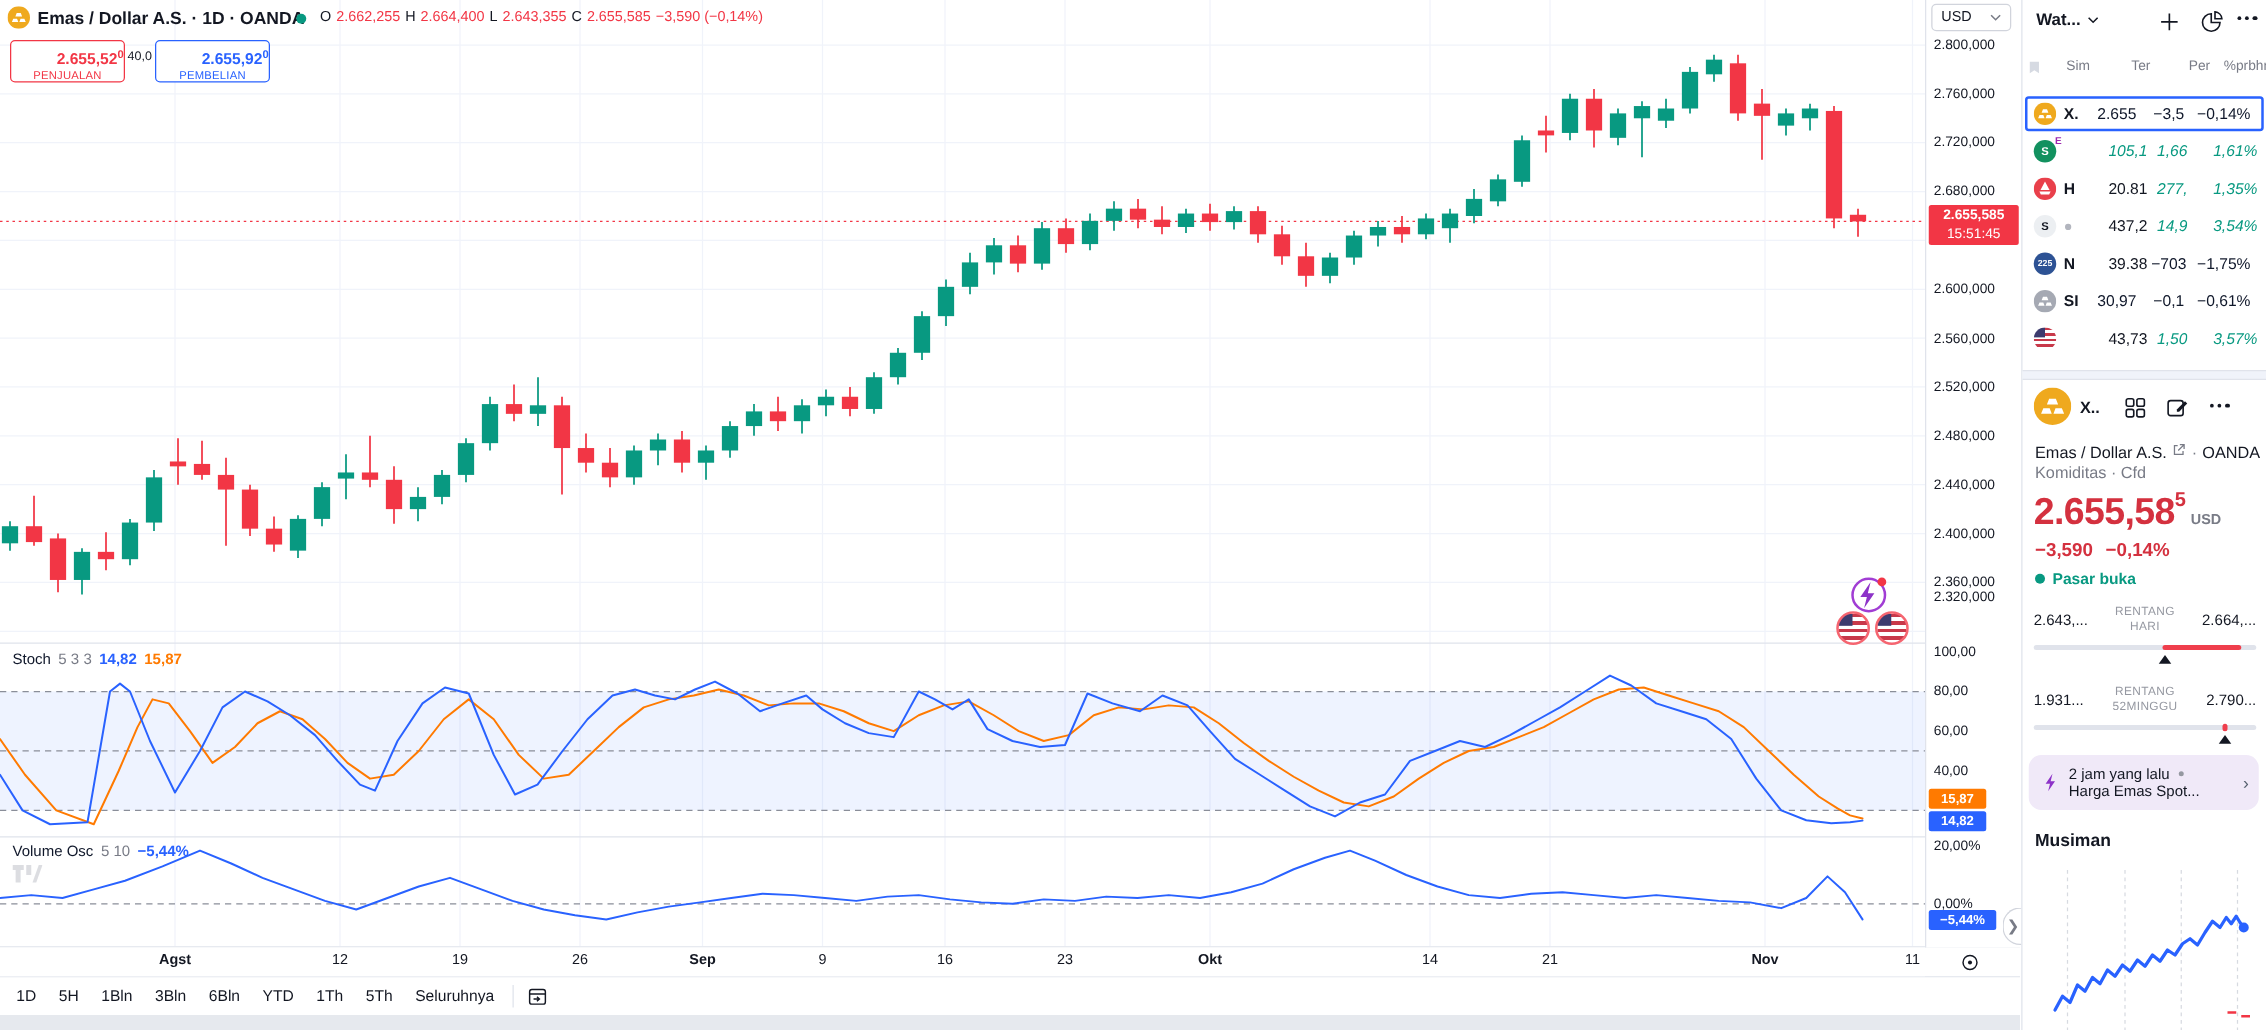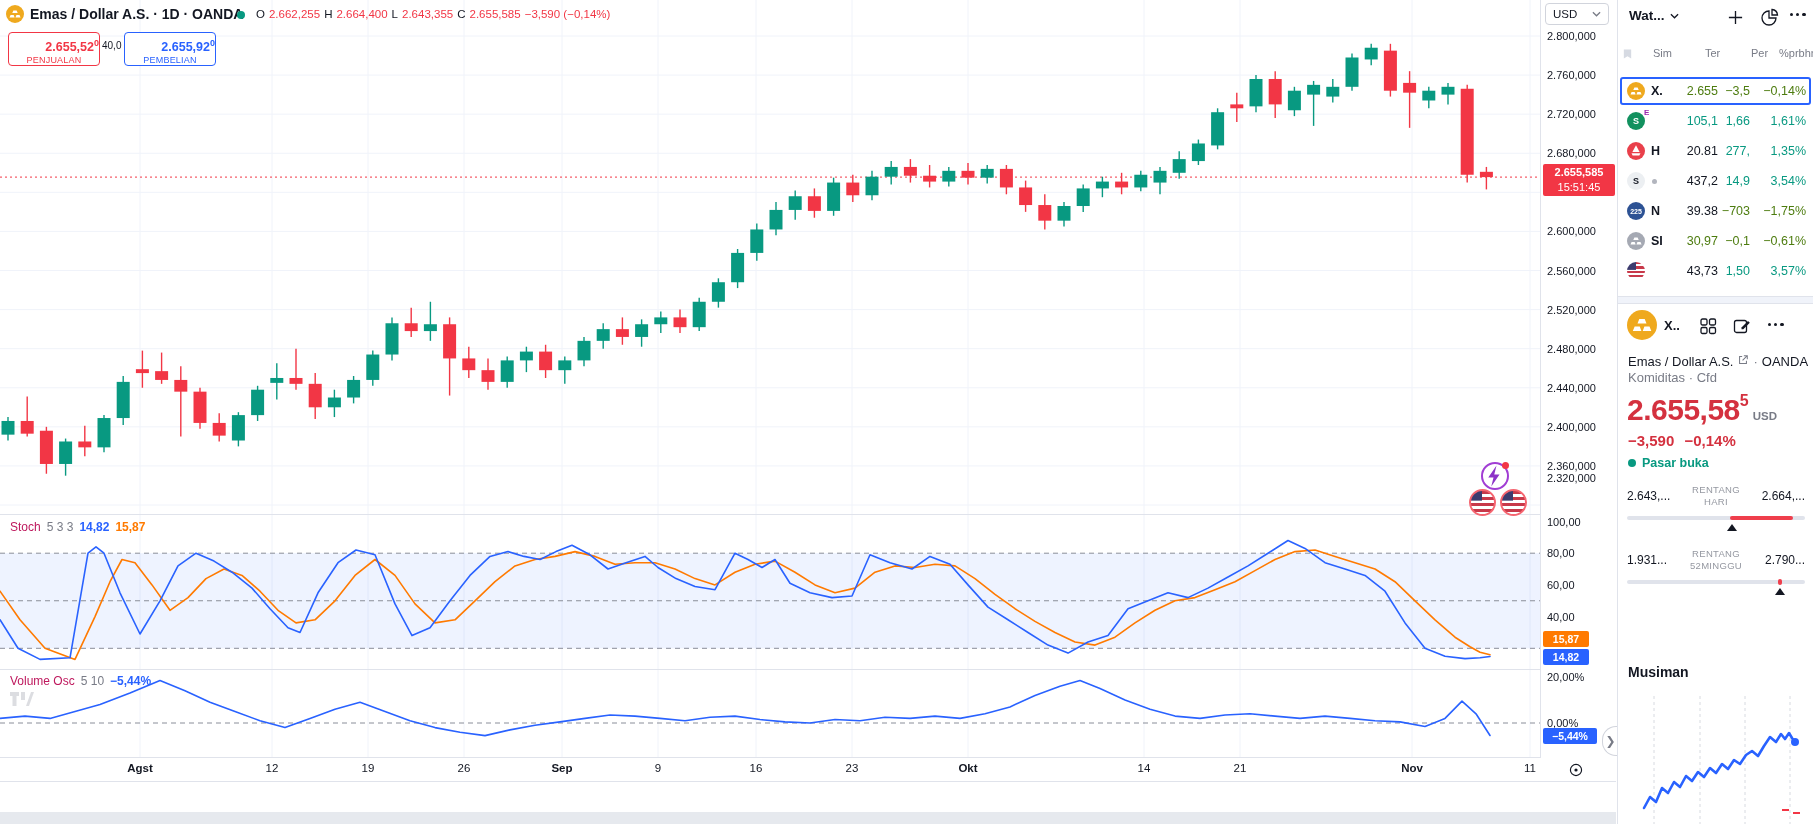--- a/index.html
+++ b/index.html
@@ -26,41 +26,41 @@
   .usd-box{position:absolute;left:4px;top:3px;width:64px;height:22px;border:1px solid #d1d4dc;border-radius:4px;
            display:flex;align-items:center;justify-content:space-between;padding:0 7px;box-sizing:border-box;
            font-size:11.5px;color:#131722;cursor:pointer;background:#fff;}
   .price-tag{position:absolute;left:2px;width:72px;background:#f23645;color:#fff;border-radius:2px;
              text-align:center;font-size:11px;font-weight:700;line-height:15px;padding:1px 0;}
   .ind-tag{position:absolute;left:2px;width:46px;color:#fff;border-radius:2px;text-align:center;
            font-size:10.5px;font-weight:700;line-height:16px;}
   .sep-h{position:absolute;left:0;width:1616px;height:1px;background:#e0e3eb;}
   
   .legend{position:absolute;display:flex;gap:6px;font-size:12px;align-items:baseline;white-space:nowrap;}
-  .legend .t{color:#be185d;}
+  .legend .t{color:#0f172a;}
   .legend .g{color:#787b86;}
   
   .ttick{position:absolute;top:762px;font-size:11.5px;color:#131722;transform:translateX(-50%);}
   .ttick.major{font-weight:700;}
   .toolbar{position:absolute;left:0;top:782px;width:1616px;height:30px;background:#fff;display:flex;align-items:center;}
   .range-item{font-size:12.5px;color:#131722;padding:4px 9px;border-radius:4px;cursor:pointer;}
   .tb-div{width:1px;height:18px;background:#e0e3eb;margin:0 6px;}
   .clock{position:absolute;right:14px;top:788px;font-size:12.5px;color:#131722;}
   .strip{position:absolute;left:0;top:812px;width:1616px;height:12px;background:#e6e9ee;}
   
   .sidebar{position:absolute;left:1617px;top:0;width:196px;height:824px;background:#fff;border-left:1px solid #e0e3eb;}
   .wl-title{font-size:13.5px;font-weight:700;color:#131722;}
   .wl-colhead{position:absolute;font-size:11px;color:#787b86;}
   .wl-row{position:absolute;left:0;width:196px;height:30px;cursor:pointer;}
   .wl-row .sym{position:absolute;left:33px;top:8px;font-size:12.5px;font-weight:600;color:#131722;}
   .wl-cell{position:absolute;top:8px;font-size:12.5px;text-align:right;white-space:nowrap;overflow:hidden;}
   .c-last{left:51px;width:49px;}
   .c-chg{left:102px;width:30px;}
   .c-pct{left:134px;width:54px;}
-  .up{color:#089981;} .down{color:#4d7c0f;} .neu{color:#131722;}
+  .up{color:#089981;font-style:italic;} .down{color:#0f172a;text-align:center;} .neu{color:#131722;}
   .ticon{position:absolute;left:9px;top:6px;width:18px;height:18px;border-radius:50%;
          display:flex;align-items:center;justify-content:center;font-weight:700;color:#fff;font-size:9px;}
   .sel-box{position:absolute;left:2px;width:191px;height:28px;border:2px solid #2962ff;border-radius:3px;
            box-sizing:border-box;pointer-events:none;}
   .us-flag{background:linear-gradient(#3c3b6e,#3c3b6e) left top/50% 44% no-repeat,
            repeating-linear-gradient(180deg,#c8394a 0 2.2px,#fff 2.2px 4.4px);}
   .us-flag-lg{background:linear-gradient(#3c3b6e,#3c3b6e) left top/48% 42% no-repeat,
            repeating-linear-gradient(180deg,#c8394a 0 3px,#fff 3px 6px);}
   
   .d-title{font-size:13px;color:#131722;white-space:nowrap;}
@@ -413,20 +413,42 @@
       <div class="ttick major" style="left:1412px">Nov</div>
       <div class="ttick" style="left:1530px">11</div>
     </div>
   <div class="abs icon-btn" style="left:1566px;top:760px;width:20px;height:20px">
     <svg width="18" height="18" viewBox="0 0 20 20">
         <circle cx="10" cy="10" r="6.2" fill="none" stroke="#131722" stroke-width="1.3"></circle>
       <circle cx="10" cy="10" r="1.8" fill="#131722"></circle>
       </svg>
   </div>
 
+  <div class="toolbar">
+    <div style="width:4px"></div>
+    <div id="range-items" style="display:flex;align-items:center">
+        <div class="range-item" style="">1D</div>
+        <div class="range-item" style="">5H</div>
+        <div class="range-item" style="">1Bln</div>
+        <div class="range-item" style="">3Bln</div>
+        <div class="range-item" style="">6Bln</div>
+        <div class="range-item" style="">YTD</div>
+        <div class="range-item" style="">1Th</div>
+        <div class="range-item" style="">5Th</div>
+        <div class="range-item" style="">Seluruhnya</div>
+      </div>
+    <div class="tb-div"></div>
+    <div class="icon-btn" style="width:26px;height:22px">
+      <svg width="18" height="18" viewBox="0 0 20 20" fill="none" stroke="#131722" stroke-width="1.3">
+        <rect x="3" y="4" width="14" height="13" rx="2"></rect>
+          <path d="M3 8h14"></path>
+          <path d="M6.5 12.5h5m-2-2l2.2 2-2.2 2"></path>
+        </svg>
+    </div>
+  </div>
   <div class="clock">13:08:15 (UTC+7)</div>
   <div class="strip"></div>
 
   <div class="collapse-handle">❯</div>
 
   <div class="sidebar">
 
     <div class="abs" style="left:11px;top:8px;display:flex;align-items:center;gap:5px">
       <span class="wl-title">Wat...</span>
       <svg width="9" height="6" viewBox="0 0 10 6">
@@ -601,20 +623,31 @@
       <span class="rg-side">1.931...</span>
       <span class="rg-lab">
         <span>RENTANG</span><br><span>52MINGGU</span></span>
       <span class="rg-side">2.790...</span>
     </div>
     <div class="rg-track" style="top:580px">
       <div class="rg-seg" id="w52-seg" style="width: 4px; left: calc(86% - 2px); height: 6px; top: -1px;"></div>
     </div>
     <div class="rg-marker" id="w52-marker" style="left: 157.08px; top: 588px;"></div>
 
+    <div class="news-pill" style="top:604px">
+      <svg width="16" height="16" viewBox="0 0 16 16" style="margin:0 6px 0 10px;flex:none">
+        <path fill="#8d33c8" d="M9 1L3.5 9H7l-1.5 6L11 7H7.5L9 1z"></path>
+        </svg>
+      <div style="flex:1;min-width:0">
+        <div class="np-time"><span>2 jam yang lalu</span>
+          <span style="display:inline-block;width:4px;height:4px;border-radius:50%;background:#9598a1;vertical-align:2px;margin-left:4px"></span></div>
+        <div class="np-title">Harga Emas Spot...</div>
+      </div>
+      <div style="color:#55606e;font-size:14px;margin:0 8px">›</div>
+    </div>
 
     <div class="abs musiman" style="left:10px;top:664px">Musiman</div>
     <svg id="seasonal-svg" class="abs" style="left:0;top:690px" width="196" height="134">
         <line x1="36" x2="36" y1="6" y2="134" stroke="#d7dae0" stroke-width="1" stroke-dasharray="3 3"></line>
         <line x1="82" x2="82" y1="6" y2="134" stroke="#d7dae0" stroke-width="1" stroke-dasharray="3 3"></line>
         <line x1="127" x2="127" y1="6" y2="134" stroke="#d7dae0" stroke-width="1" stroke-dasharray="3 3"></line>
         <line x1="172" x2="172" y1="6" y2="134" stroke="#d7dae0" stroke-width="1" stroke-dasharray="3 3"></line>
         <polyline points="26,118 32,107 38,112 44,98 50,103 56,92 62,97 68,86 74,91 80,82 86,87 92,78 98,83 104,74 110,79 116,70 122,74 128,65 134,61 140,66 146,56 152,47 158,52 163,44 167,49 171,43 174,48 177,52" fill="none" stroke="#2962ff" stroke-width="2.6" stroke-linejoin="round" stroke-linecap="round"></polyline>
         <circle cx="177" cy="52" r="4" fill="#2962ff"></circle>
         <line x1="164" x2="171" y1="120" y2="120" stroke="#f23645" stroke-width="2"></line>

